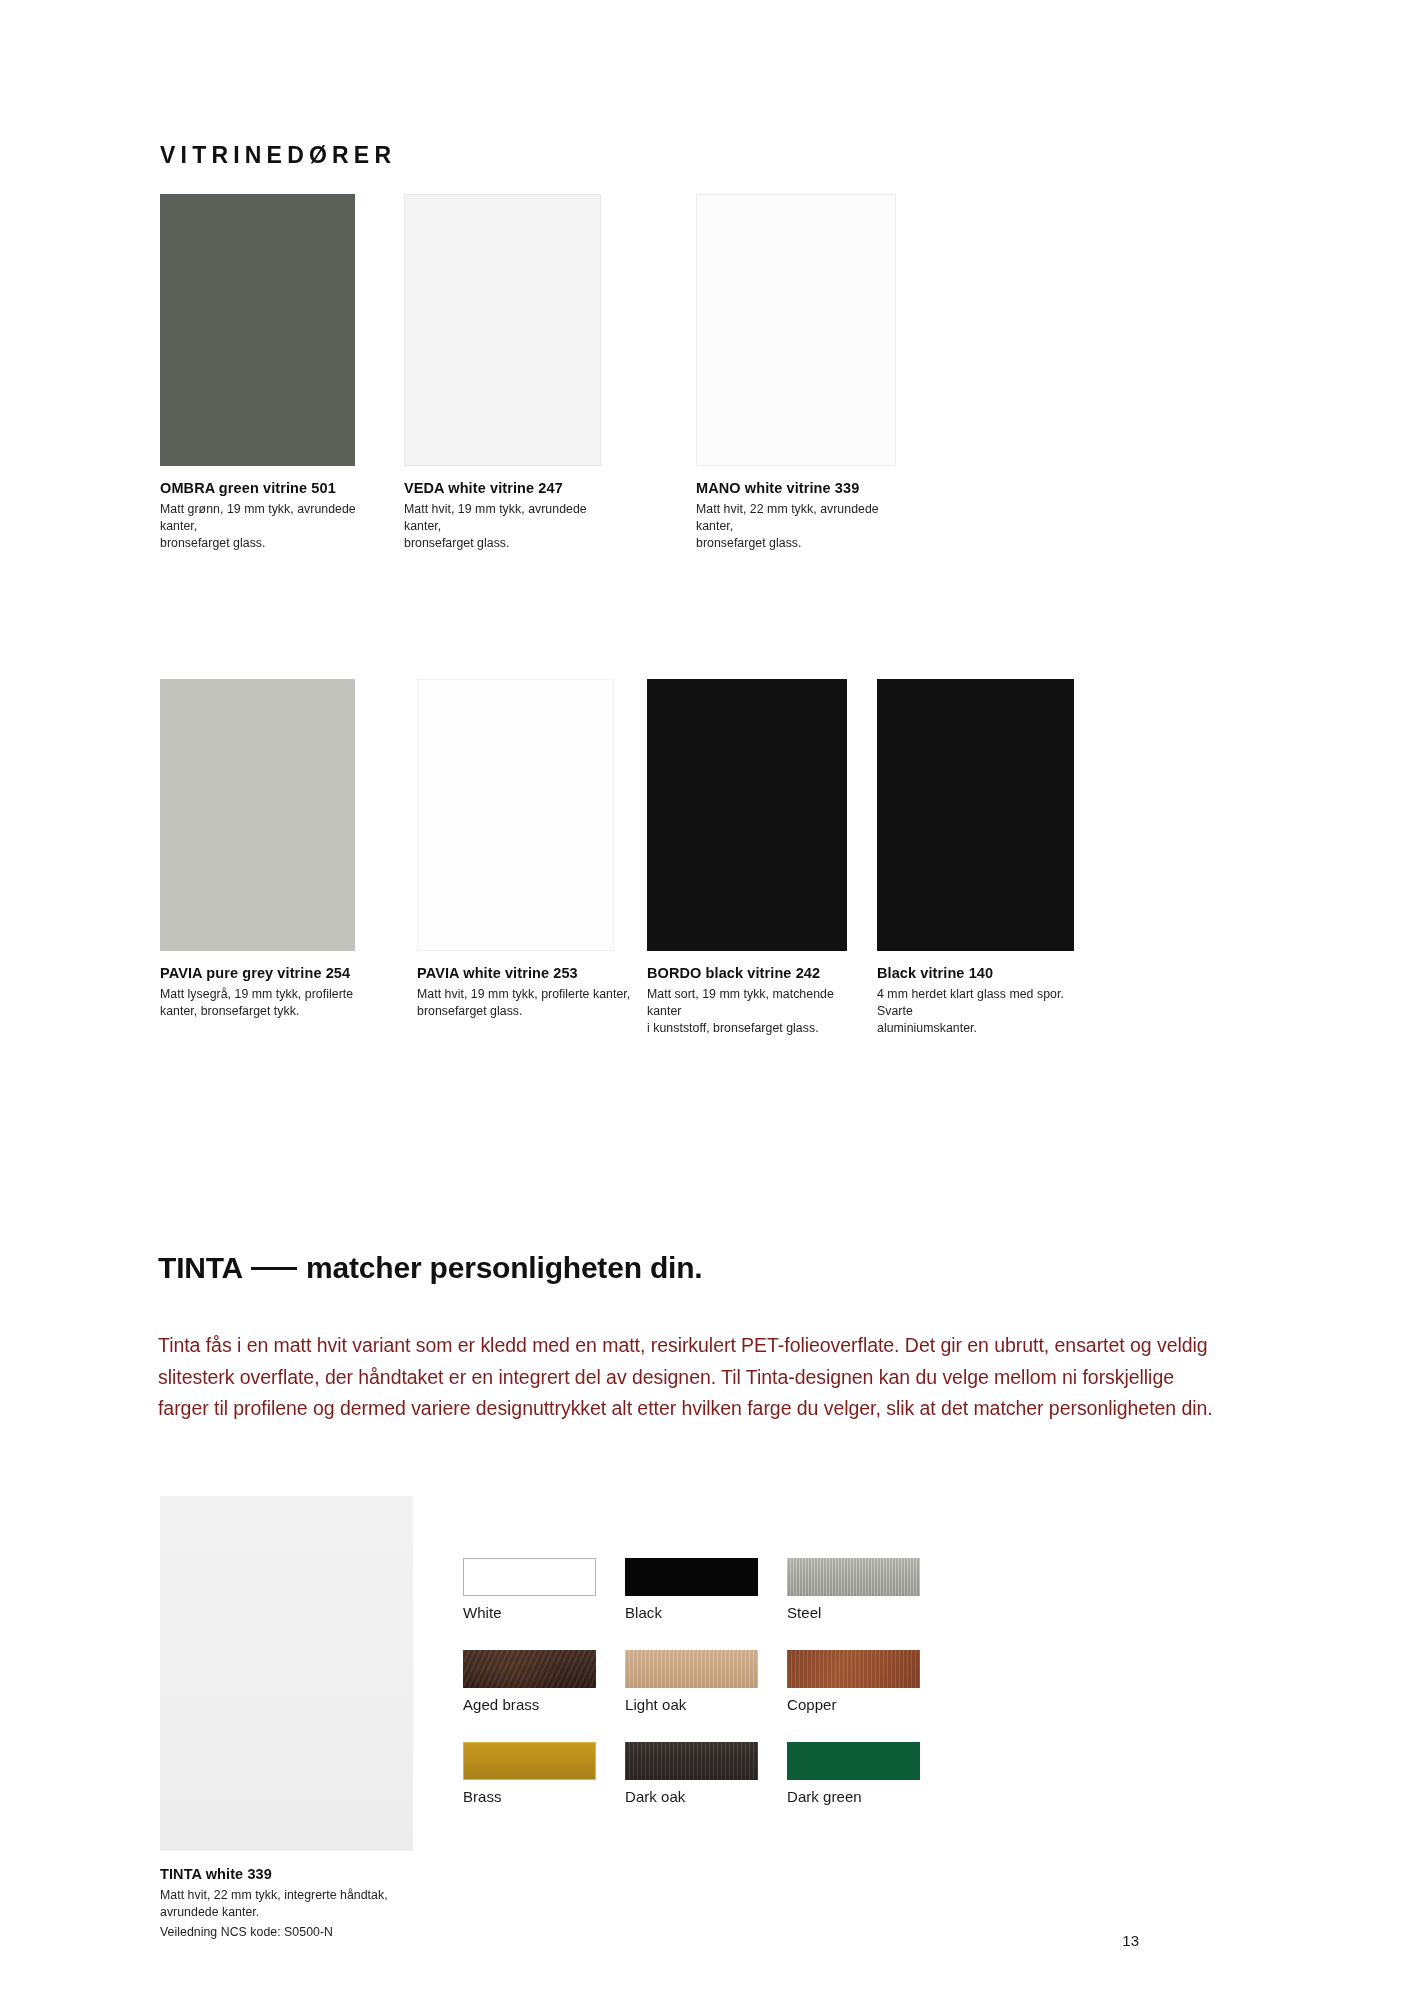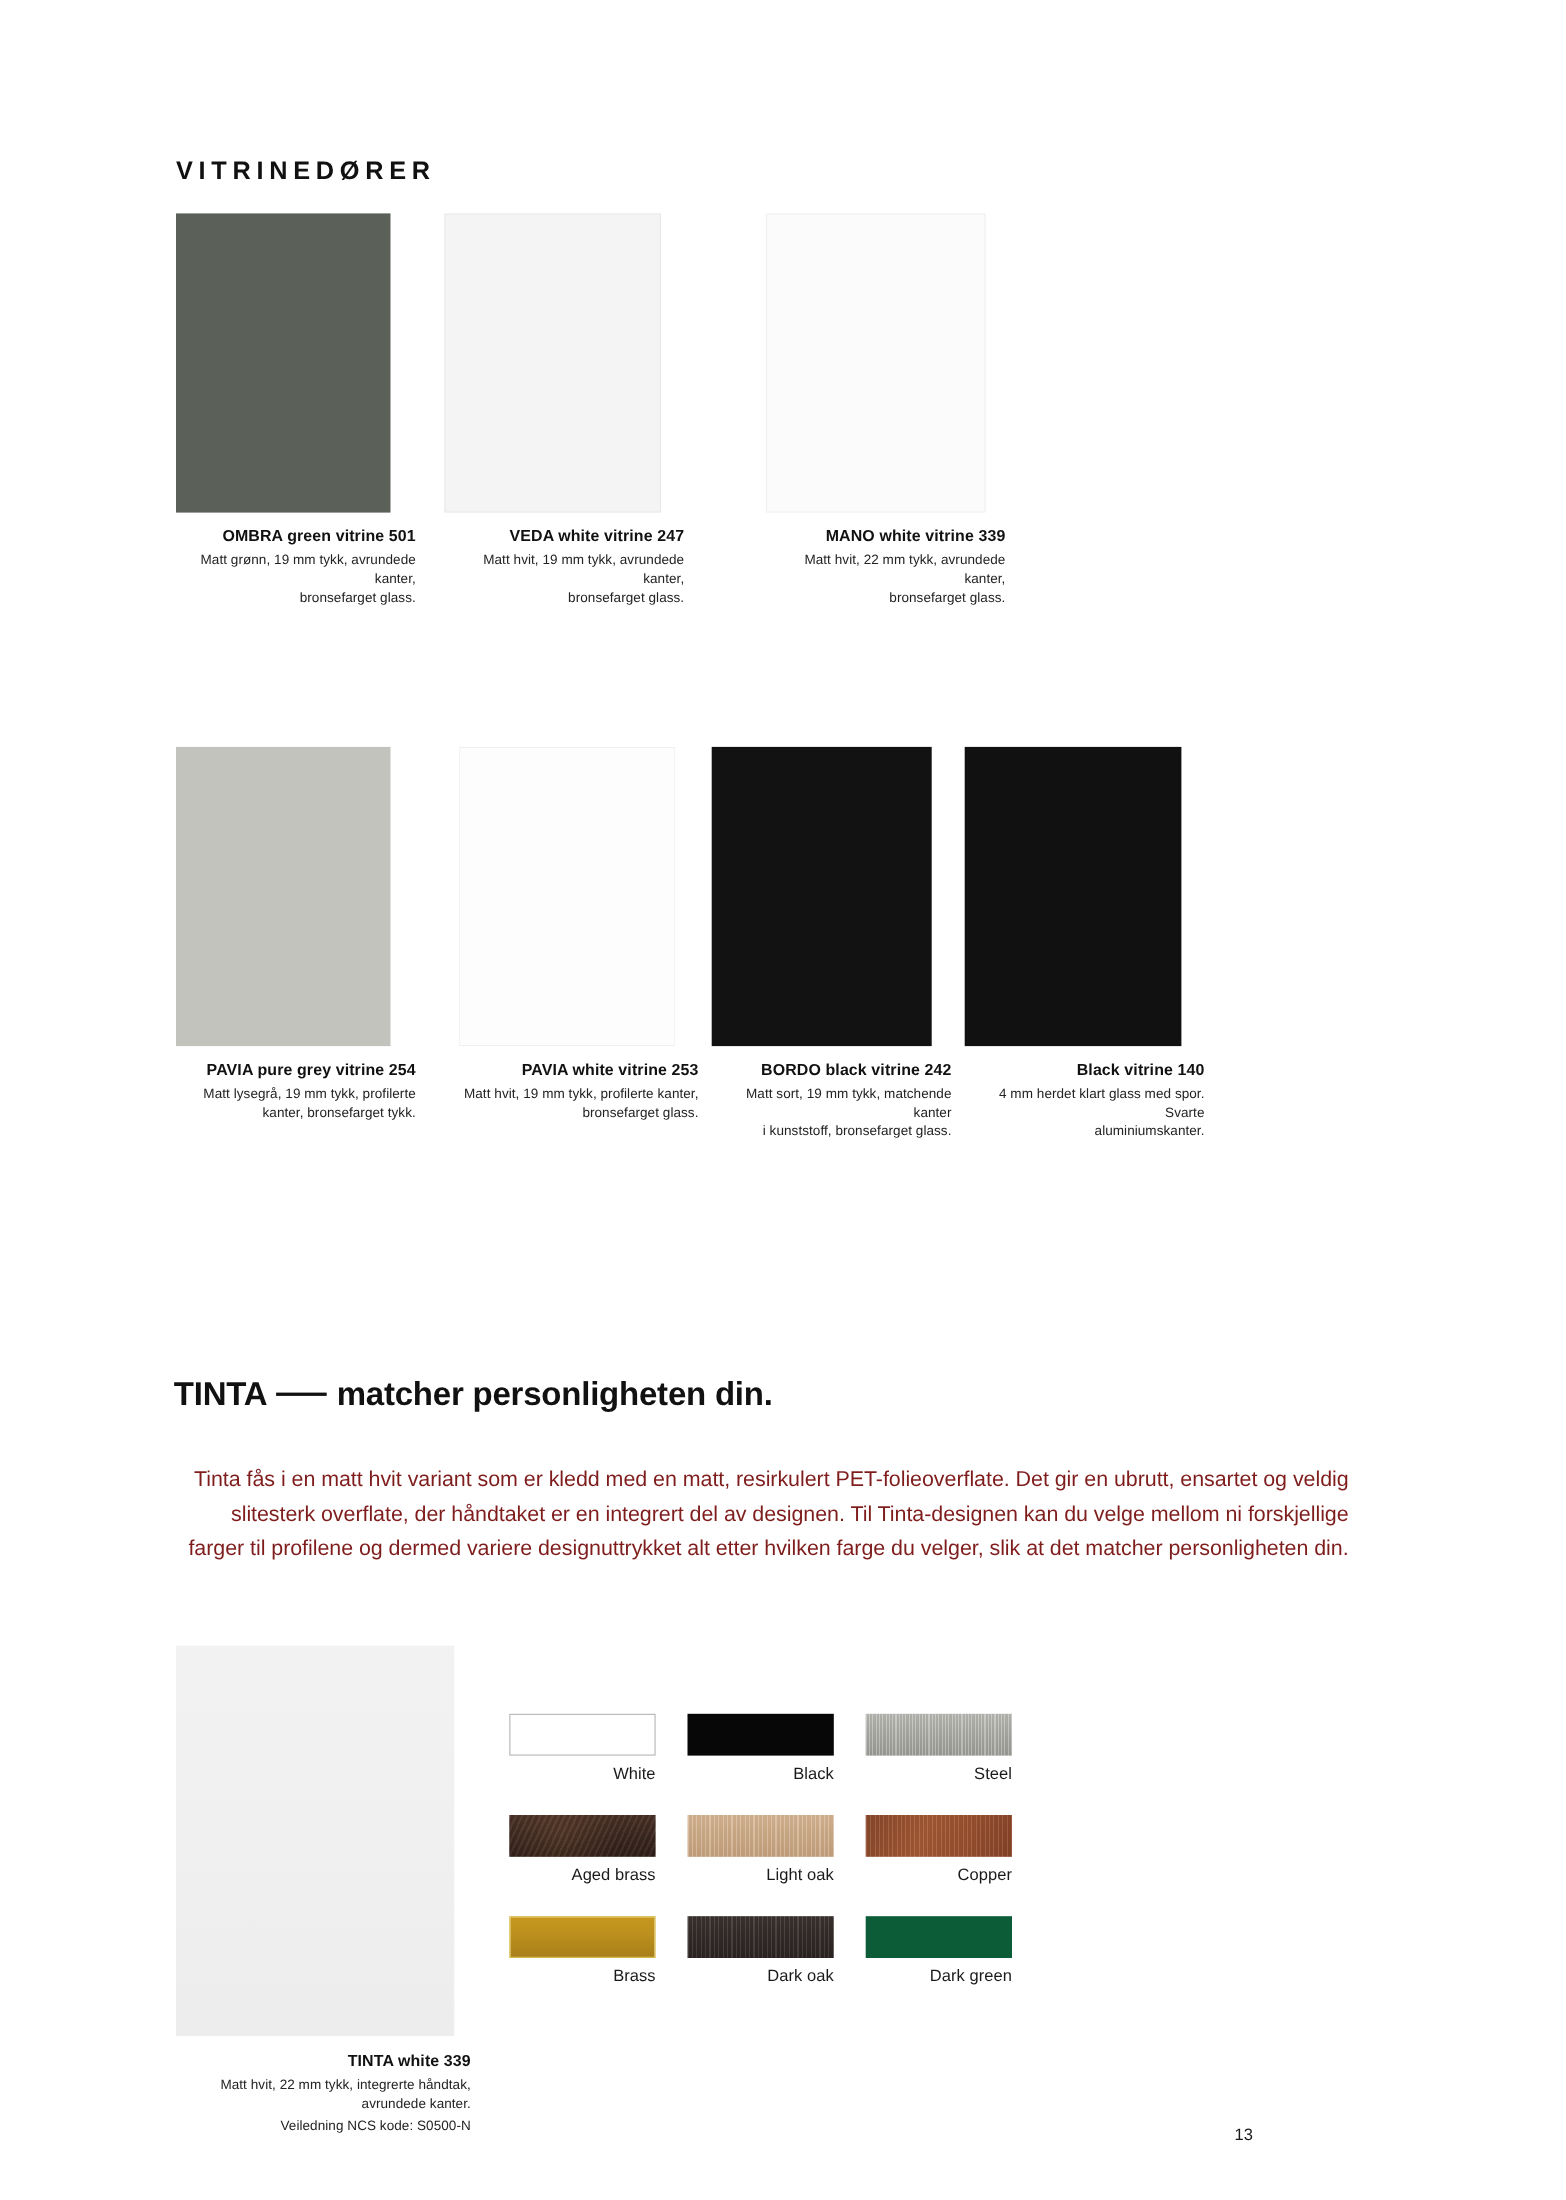--- a/index.html
+++ b/index.html
@@ -11,21 +11,20 @@
     font-family: "Liberation Sans", sans-serif;
     color: #1a1a1a;
     -webkit-font-smoothing: antialiased;
   }
   .page {
     position: relative;
     width: 1235px;
     height: 2000px;
     background: #ffffff;
     overflow: hidden;
-    text-align: right;
   }
 
   
   .section-title {
     position: absolute;
     left: 160px;
     top: 142px;
     font-size: 23px;
     font-weight: 700;
     letter-spacing: 5.2px;
@@ -202,21 +201,21 @@
   .tex-darkgreen { background: #0c5c38; }
 
   
   #tinta-door {
     position: absolute;
     left: 160px;
     top: 1496px;
   }
   #tinta-door .panel-flat { width: 253px; height: 355px; }
   #tinta-door .caption { width: 268px; margin-top: 14px; }
-  #tinta-door .caption .desc .l3 { display: block; margin-top: 3px; margin-left: 36px; }
+  #tinta-door .caption .desc .l3 { display: block; margin-top: 3px; }
 
   
   .page-number {
     position: absolute;
     right: 96px;
     top: 1932px;
     font-size: 15px;
     color: #1a1a1a;
   }
 </style>

